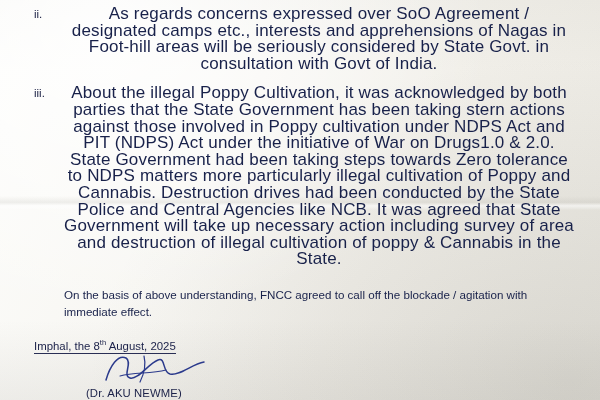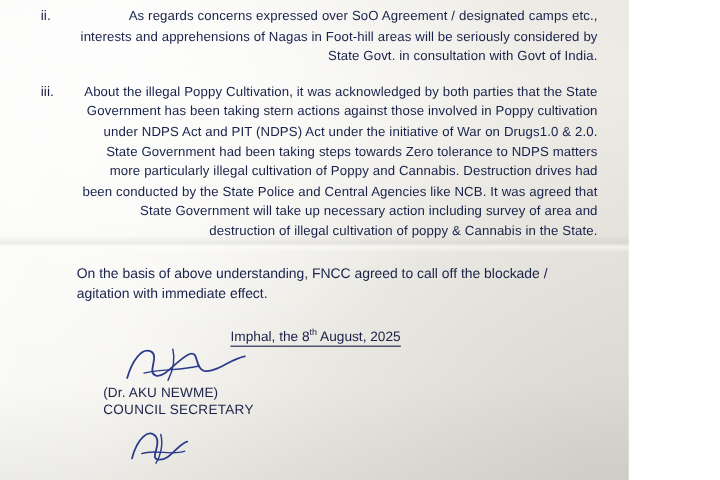--- a/index.html
+++ b/index.html
@@ -8,21 +8,21 @@
   }
   body {
     width: 600px;
     height: 400px;
     overflow: hidden;
     background: #ffffff;
     font-family: "Liberation Sans", sans-serif;
   }
   .page {
     position: relative;
-    width: 524px;
+    width: 600px;
     height: 400px;
     background:
       linear-gradient(115deg, #fdfdfb 0%, #f7f6f2 38%, #f1efe9 62%, #e9e7e0 100%);
     overflow: hidden;
   }
   
   .paper-shade {
     position: absolute;
     inset: 0;
     background:
@@ -53,38 +53,38 @@
   .marker {
     width: 30px;
     flex: 0 0 30px;
     font-size: 11.5px;
     line-height: 16.5px;
     color: #1b2145;
     padding-top: 0px;
   }
   .ptext {
     flex: 1;
-    font-size: 11px;
+    font-size: 17px;
     line-height: 16.6px;
     letter-spacing: 0.01em;
     color: #18214a;
-    text-align: right;
+    text-align: center;
   }
 
   .closing {
     margin-top: 19px;
     margin-left: 30px;
     font-size: 11.6px;
     line-height: 16.6px;
     color: #18214a;
   }
 
   .place-date {
     margin-top: 18px;
-    text-align: center;
+    text-align: left;
     padding-right: 6px;
     font-size: 11.4px;
     color: #1a2048;
     position: relative;
   }
   .place-date .underline {
     display: inline-block;
     border-bottom: 1.1px solid #2a2f55;
     padding-bottom: 1px;
   }

